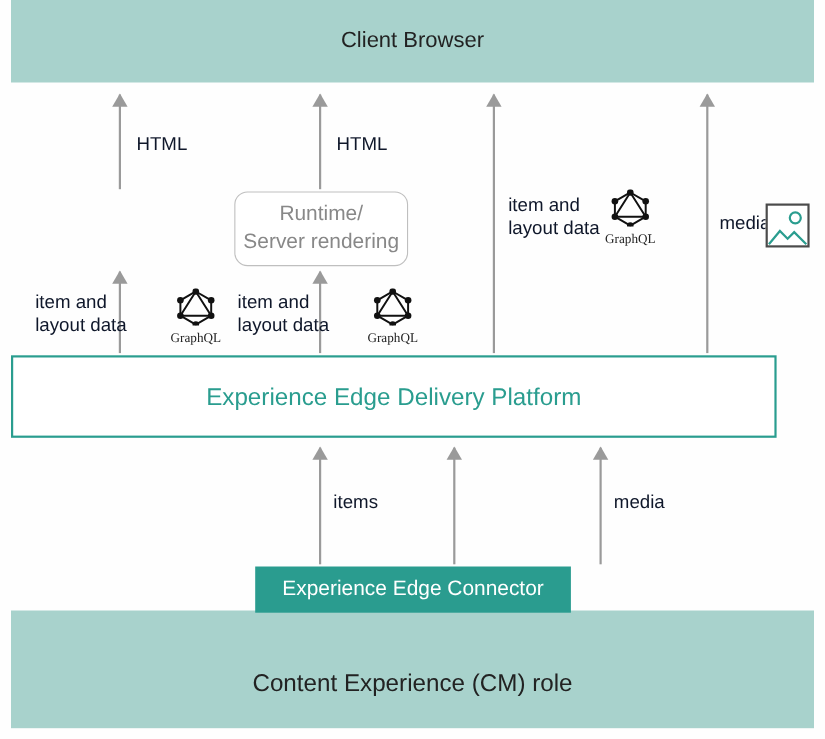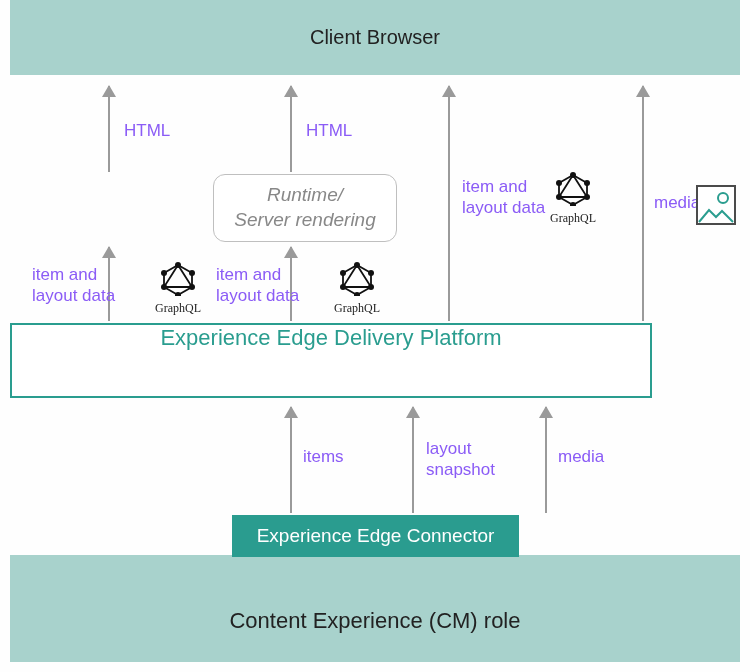--- a/index.html
+++ b/index.html
@@ -2,30 +2,30 @@
 <html><head>
 <meta charset="utf-8">
 <style>
   * { box-sizing: border-box; margin: 0; padding: 0; }
   body { font-family: -apple-system, "Segoe UI", Arial, sans-serif; background: #fff; }
   .canvas { position: relative; width: 750px; height: 672px; background: #fefefe; overflow: hidden; }
 
   .band-client { position: absolute; left: 10px; top: 0; width: 730px; height: 75px; background: #a8d2cc; display: flex; align-items: center; justify-content: center; font-size: 20px; color: #222; font-weight: 400; }
   .node { position: absolute; border: 1px solid #bfbfbf; border-radius: 12px; background: #fff; color: #888; font-size: 19px; display: flex; align-items: center; justify-content: center; text-align: center; line-height: 1.3; }
   .node-build { left: 30px; top: 174px; width: 158px; height: 68px; }
-  .node-runtime { left: 213px; top: 174px; width: 184px; height: 68px; font-style: italic; }
-  .edge-platform { position: absolute; left: 10px; top: 323px; width: 642px; height: 75px; border: 2px solid #2a9d8f; background: #fff; display: flex; align-items: flex-start; justify-content: center; color: #2a9d8f; font-size: 22px; font-weight: 400; }
+  .node-runtime { left: 213px; top: 174px; width: 158px; height: 68px; }
+  .edge-platform { position: absolute; left: 10px; top: 323px; width: 696px; height: 75px; border: 2px solid #2a9d8f; background: #fff; display: flex; align-items: center; justify-content: center; color: #2a9d8f; font-size: 22px; font-weight: 400; }
   .cm-band { position: absolute; left: 10px; top: 555px; width: 730px; height: 107px; background: #a8d2cc; }
   .connector { position: absolute; left: 232px; top: 515px; width: 287px; height: 42px; background: #2a9c8f; color: #fff; display: flex; align-items: center; justify-content: center; font-size: 19px; z-index: 2; }
   .cm-label { position: absolute; left: 0; top: 608px; width: 750px; text-align: center; font-size: 22px; color: #222; z-index: 3; }
 
   .arrow { position: absolute; width: 0; border-left: 2px solid #9a9a9a; }
   .arrow::after { content: ""; position: absolute; top: -1px; left: -8px; border-left: 7px solid transparent; border-right: 7px solid transparent; border-bottom: 12px solid #9a9a9a; }
 
-  .lbl { position: absolute; color: #8b5cf6; font-size: 17px; line-height: 1.25; }
+  .lbl { position: absolute; color: #0f172a; font-size: 17px; line-height: 1.25; }
   .gq { position: absolute; text-align: center; color: #222; }
   .gq svg { display: block; margin: 0 auto 2px; }
   .gq span { font-size: 12px; color: #222; font-family: Liberation Serif, serif; }
 
   .media-icon { position: absolute; right: 14px; top: 185px; width: 40px; height: 40px; border: 2px solid #4b4b4b; background: #fff; }
   .media-icon::before { content: ""; position: absolute; top: 5px; right: 5px; width: 8px; height: 8px; border: 2px solid #2a9d8f; border-radius: 50%; }
   .media-icon svg { position: absolute; bottom: 0; left: 0; }
 </style>
 </head>
 <body>
@@ -119,22 +119,20 @@
   </div>
 
   <div class="edge-platform">
     <span>Experience Edge Delivery Platform</span>
   </div>
 
   <div class="arrow" style="left:290px; top:407px; height:106px;"></div>
   <span class="lbl" style="left:303px; top:446px;text-align:right;">items</span>
 
   <div class="arrow" style="left:412px; top:407px; height:106px;"></div>
-  <span class="lbl" style="left:426px; top:438px; white-space:pre;">layout
-snapshot</span>
 
   <div class="arrow" style="left:545px; top:407px; height:106px;"></div>
   <span class="lbl" style="left:558px; top:446px;">media</span>
 
   <div class="cm-band"></div>
   <div class="connector">
     <span>Experience Edge Connector</span>
   </div>
   <div class="cm-label">Content Experience (CM) role</div>
 

